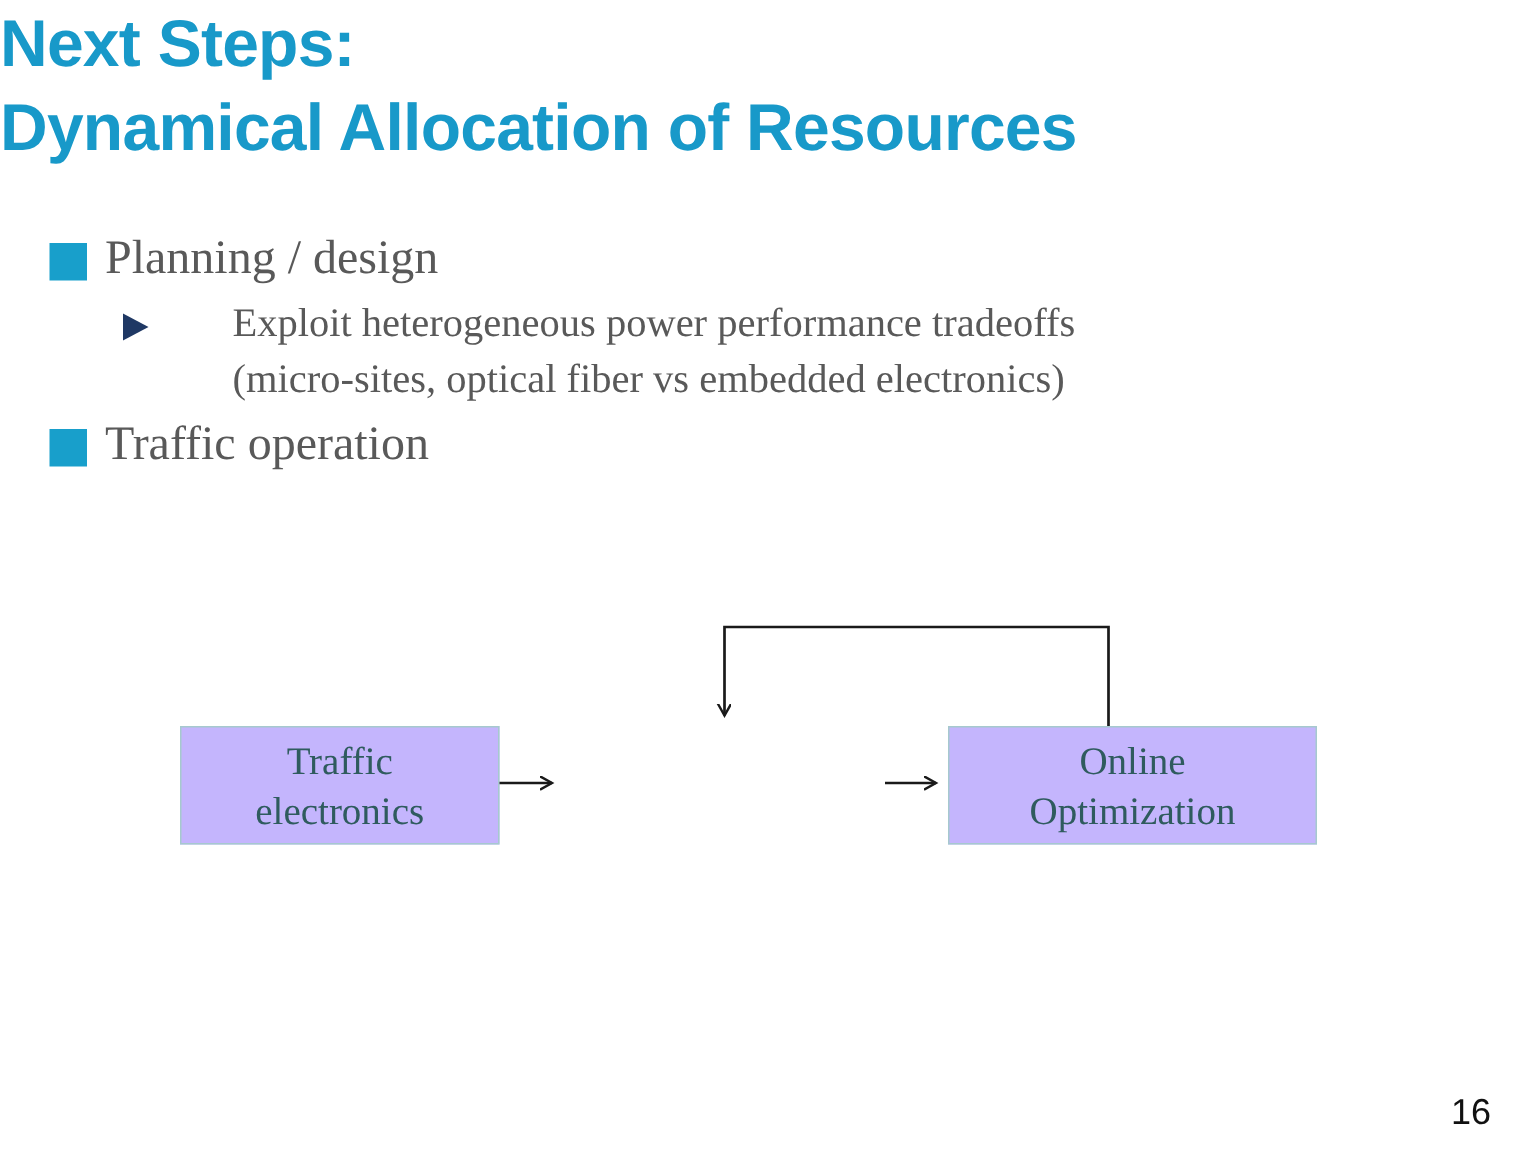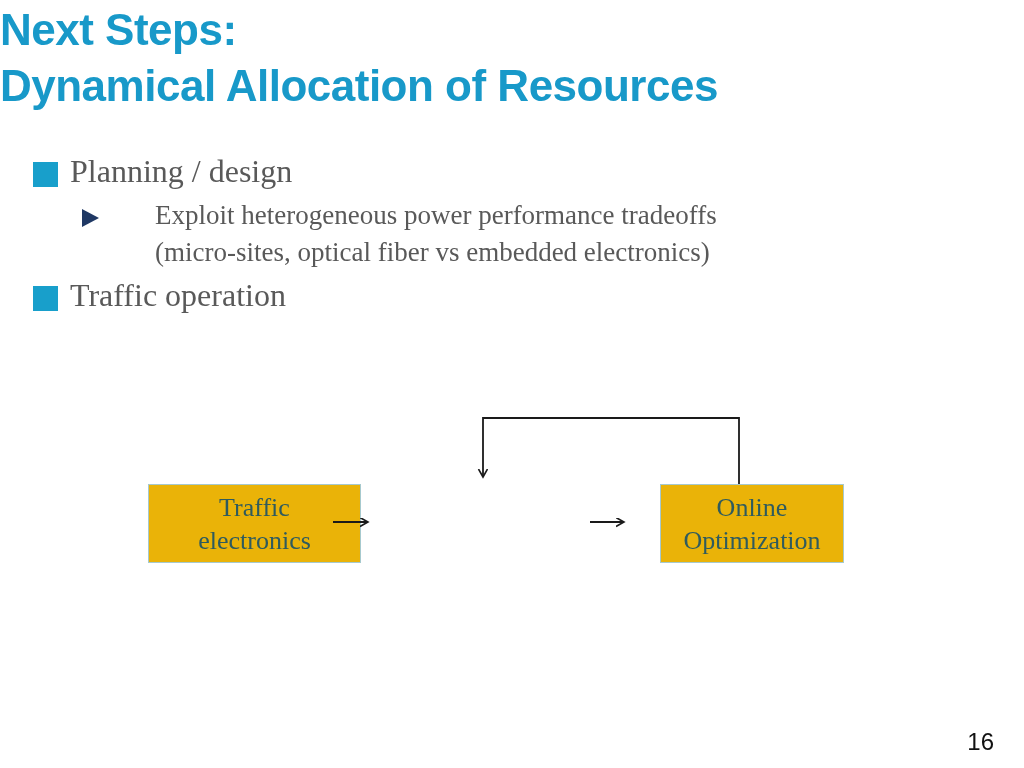--- a/index.html
+++ b/index.html
@@ -67,35 +67,34 @@
     color: #595959;
     font-family: "Liberation Serif", serif;
     margin-left: 40px;
   }
 
   
   .flow-box {
     position: absolute;
     top: 484px;
     height: 79px;
-    background: #eab308;
+    background: #c4b5fd;
     border: 1.5px solid #A6C9CE;
     display: flex;
     flex-direction: column;
     justify-content: center;
     text-align: center;
     font-size: 26px;
     line-height: 33px;
     color: #2F5B5E;
     font-family: "Liberation Serif", serif;
-    margin-left: 28px;
   }
   .box1 { left: 120px; width: 213px; }
   .box2 { left: 375px; width: 214px; }
-  .box3 { left: 632px; width: 184px; }
+  .box3 { left: 632px; width: 246px; }
 
   .connector-layer {
     position: absolute;
     left: 0; top: 0;
     width: 1024px;
     height: 768px;
     pointer-events: none;
   }
 
   

